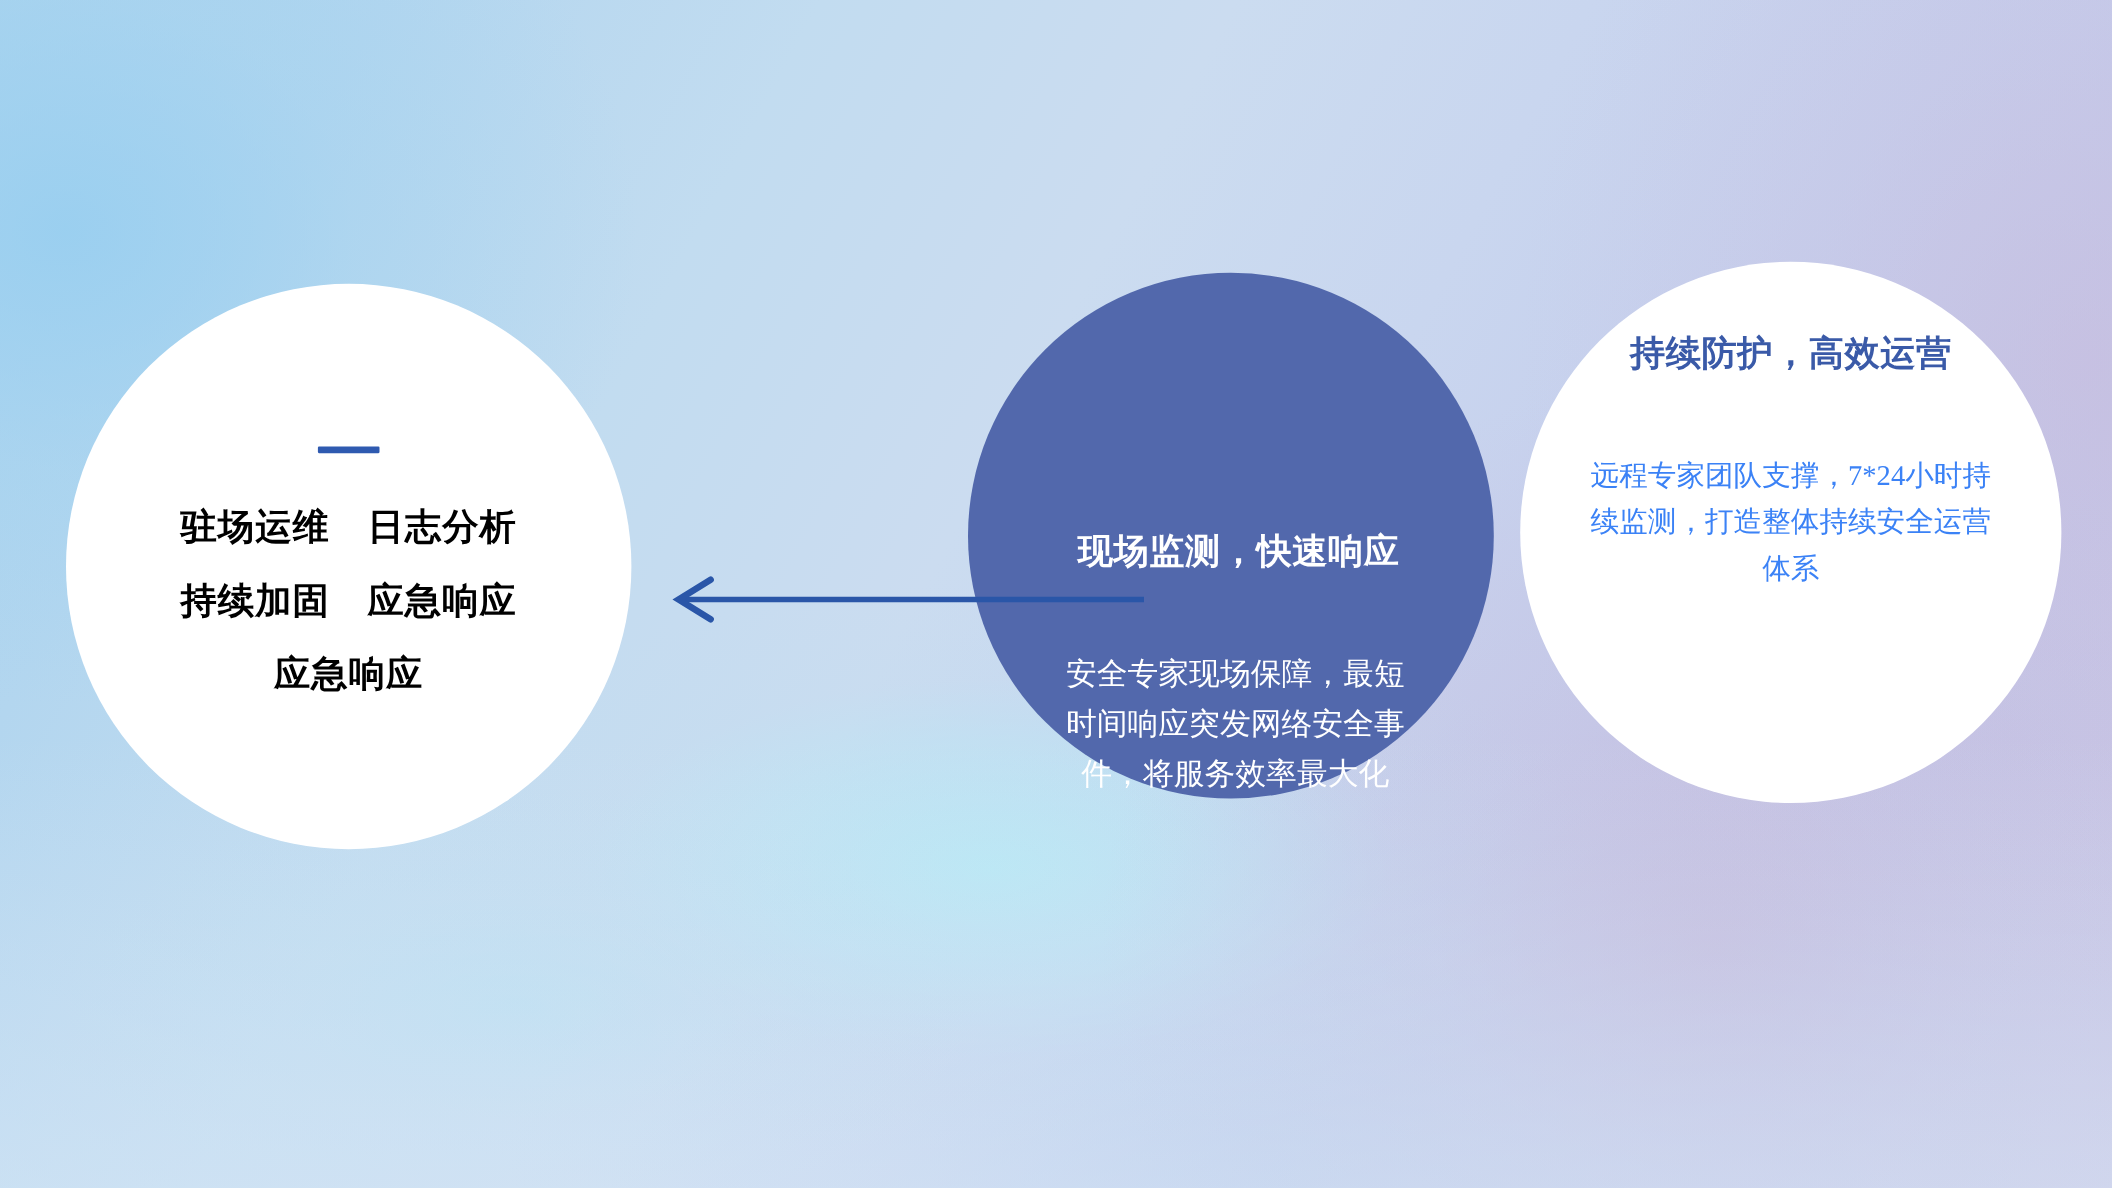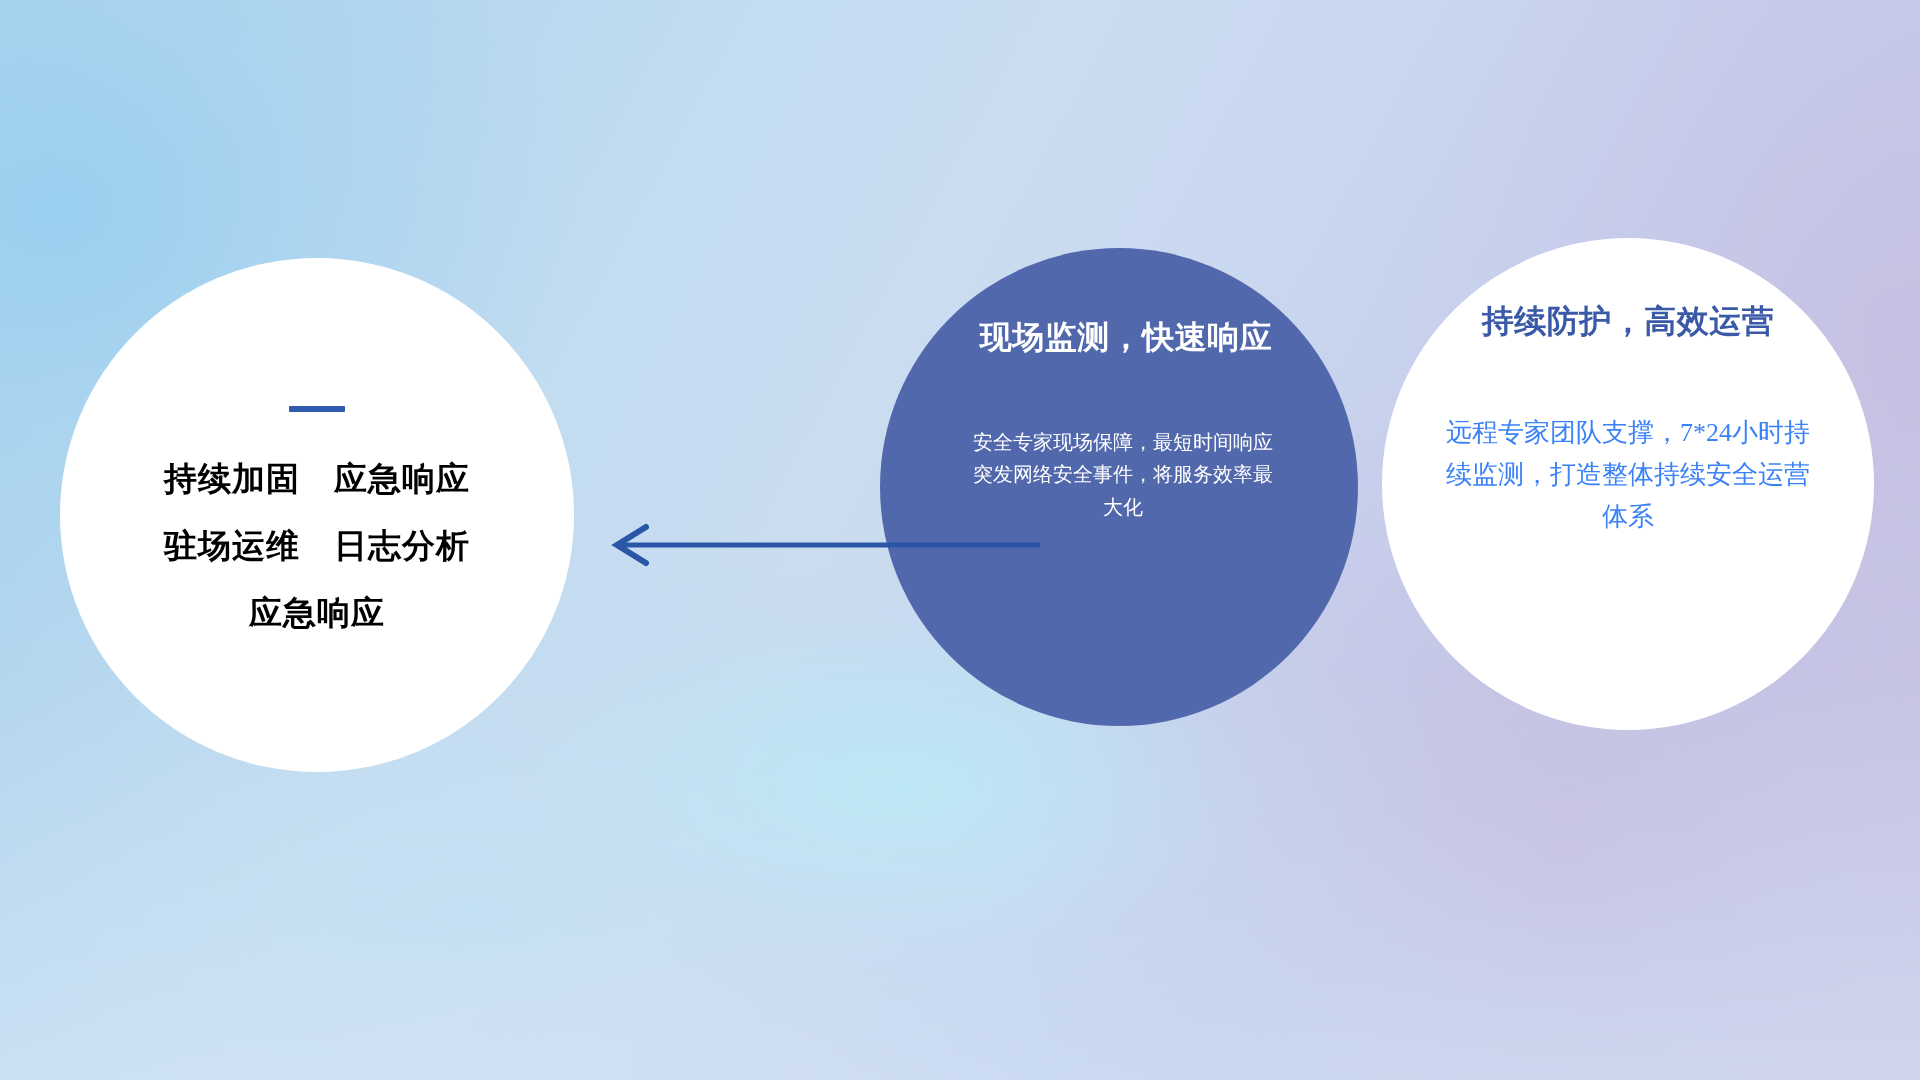--- a/index.html
+++ b/index.html
@@ -167,35 +167,35 @@
   
   .middle-content {
     position: absolute;
     left: 0;
     top: 0;
     width: 478px;
     height: 478px;
     display: flex;
     flex-direction: column;
     align-items: center;
-    justify-content: flex-start;
+    justify-content: flex-end;
     padding: 68px 30px 0 30px;
     box-sizing: border-box;
   }
   .mid-title {
     font-size: 32px;
     font-weight: 700;
     color: #ffffff;
     letter-spacing: 0.5px;
     white-space: nowrap;
     margin-left: 14px;
   }
   .mid-body {
     margin-top: 66px;
-    font-size: 20px;
+    font-size: 28px;
     font-weight: 400;
     color: #ffffff;
     line-height: 1.62;
     text-align: center;
     width: 316px;
     margin-left: 8px;
   }
 
   
   .right-content {
@@ -243,22 +243,22 @@
   <div class="bg-layer bg-glow-bottomlight"></div>
 
   <svg id="arrow-connector" viewBox="0 0 440 54">
     <line x1="22" y1="27" x2="440" y2="27" stroke="#2a56a8" stroke-width="5"></line>
     <polyline points="46,9 17,27 46,45" fill="none" stroke="#2a56a8" stroke-width="6" stroke-linecap="round" stroke-linejoin="miter"></polyline>
   </svg>
 
   <div id="circle-left" class="circle circle-white">
     <div class="left-content">
       <div class="dash-mark"></div>
+      <div class="left-line">驻场运维　日志分析</div>
       <div class="left-line">持续加固　应急响应</div>
-      <div class="left-line">驻场运维　日志分析</div>
       <div class="left-line">应急响应</div>
     </div>
   </div>
 
   <div id="circle-middle" class="circle circle-blue">
     <div class="middle-content">
       <div class="mid-title">现场监测，快速响应</div>
       <div class="mid-body">安全专家现场保障，最短时间响应突发网络安全事件，将服务效率最大化</div>
     </div>
   </div>

